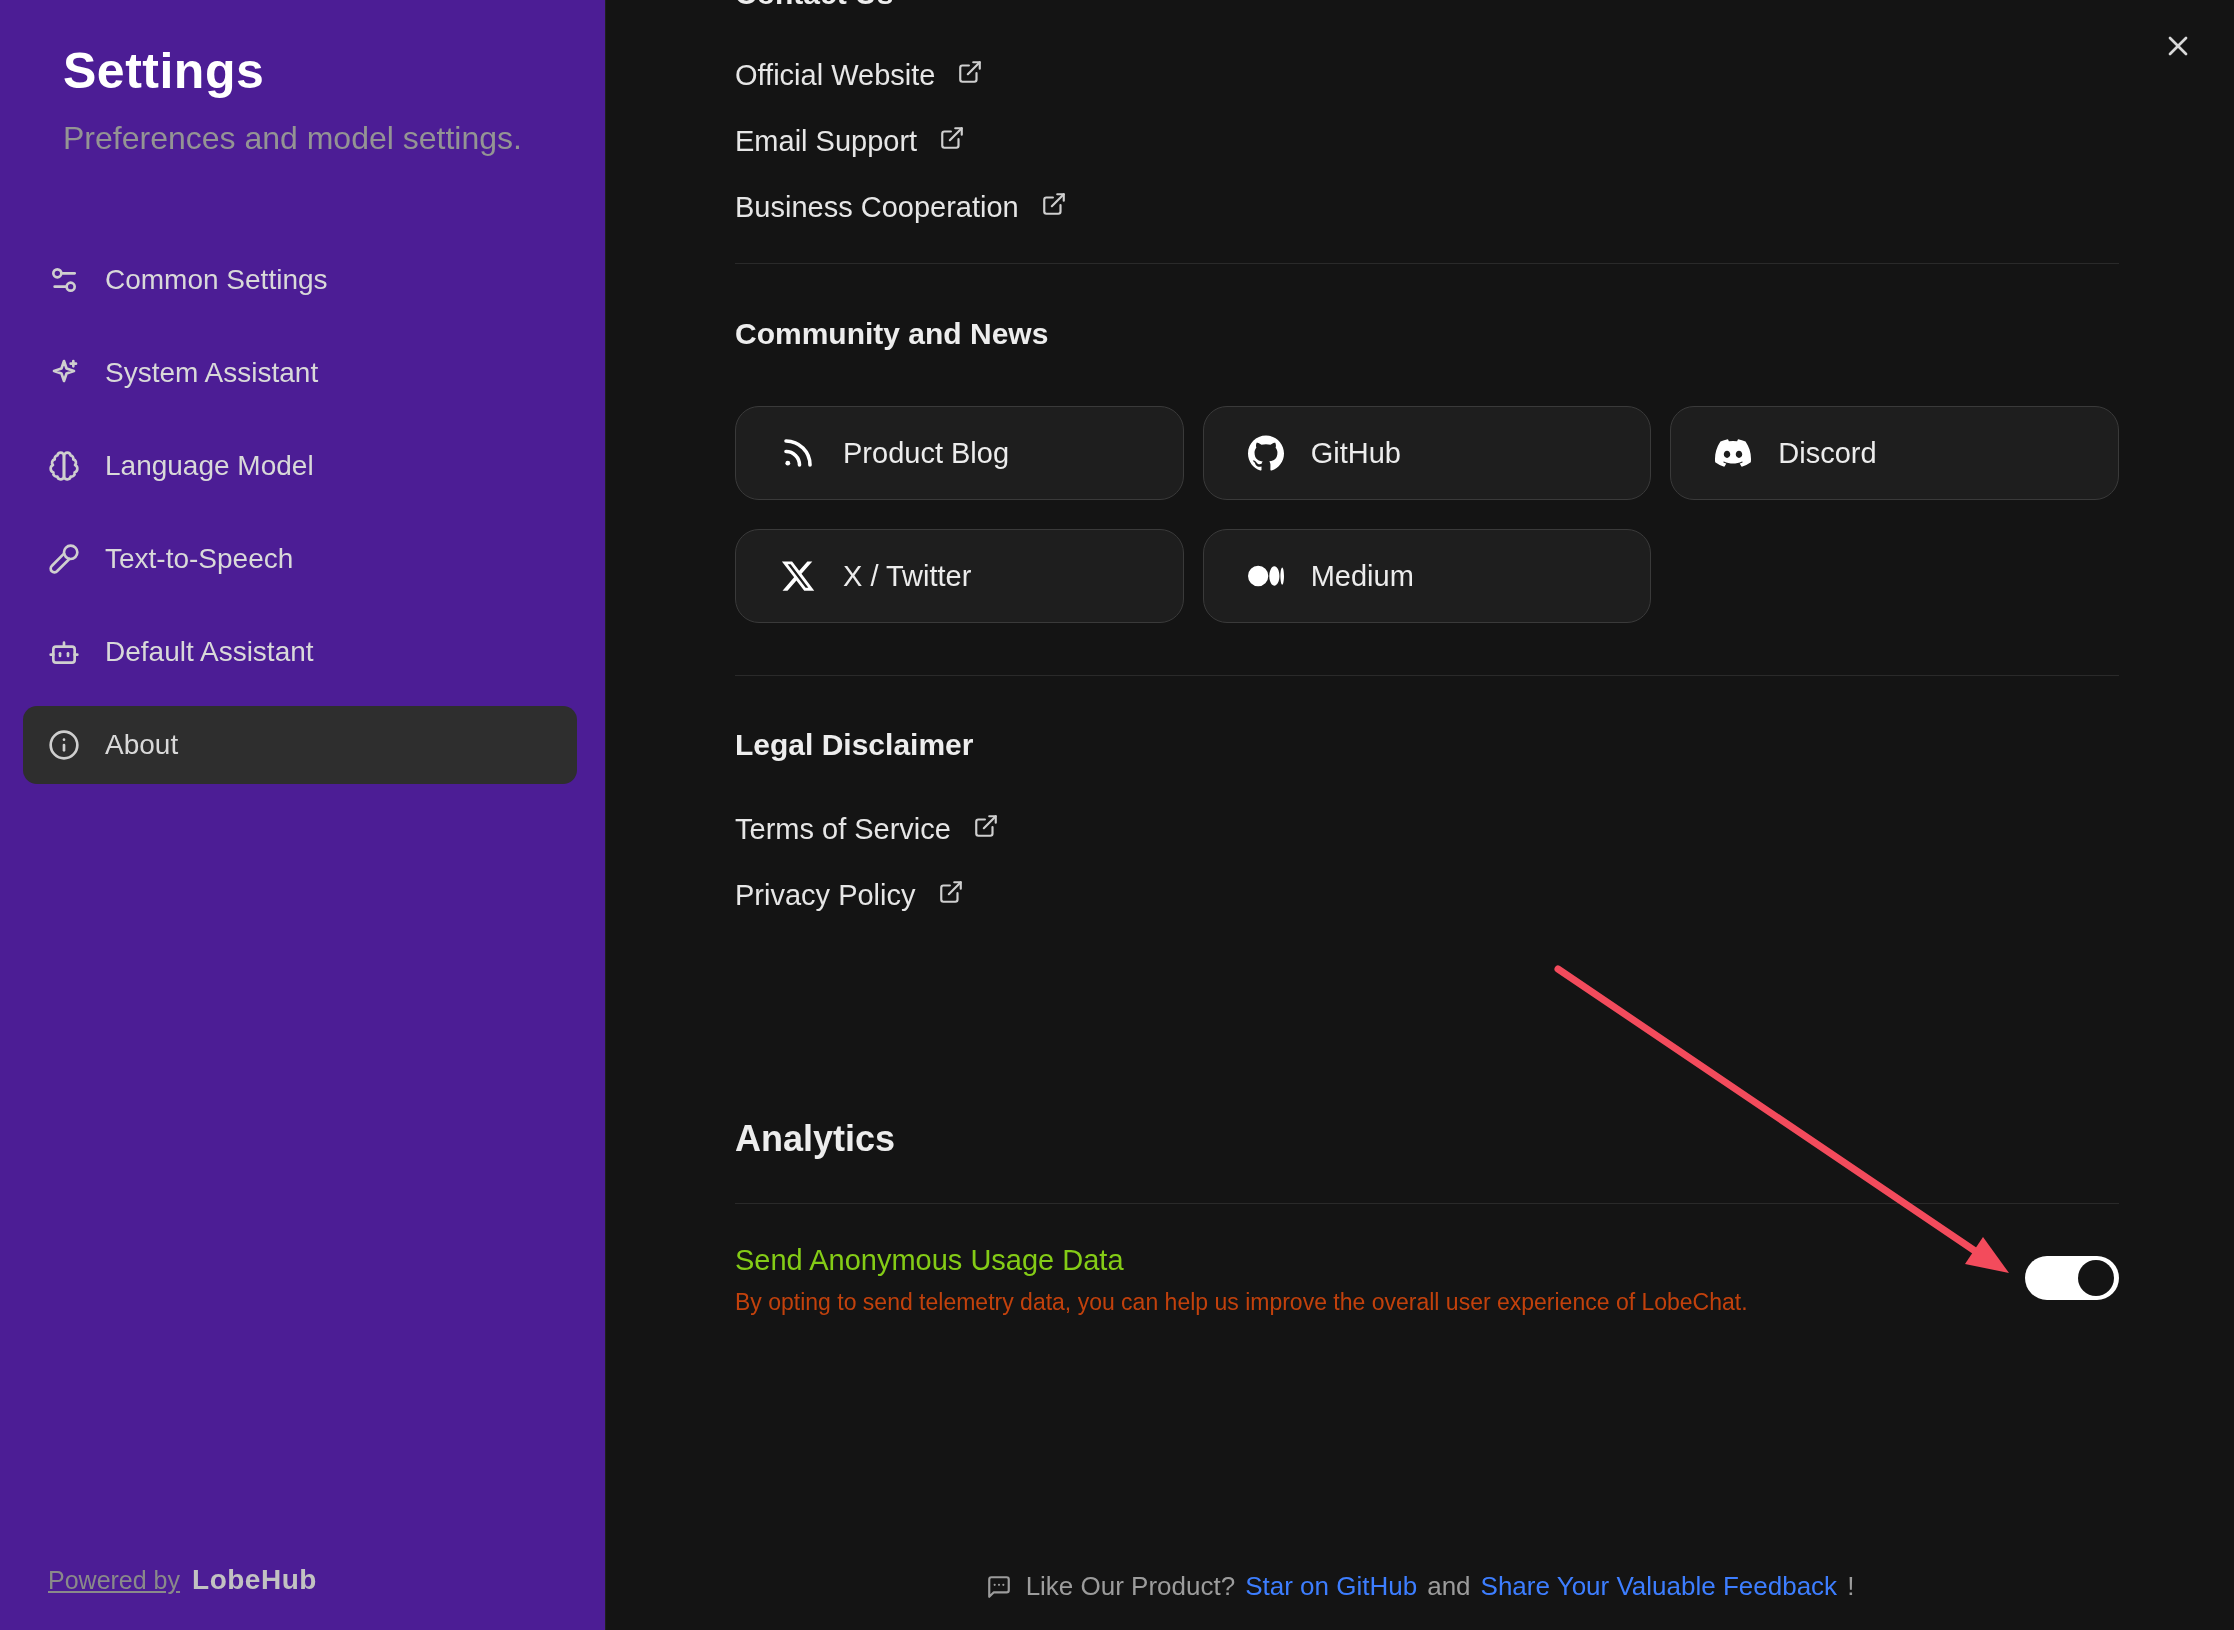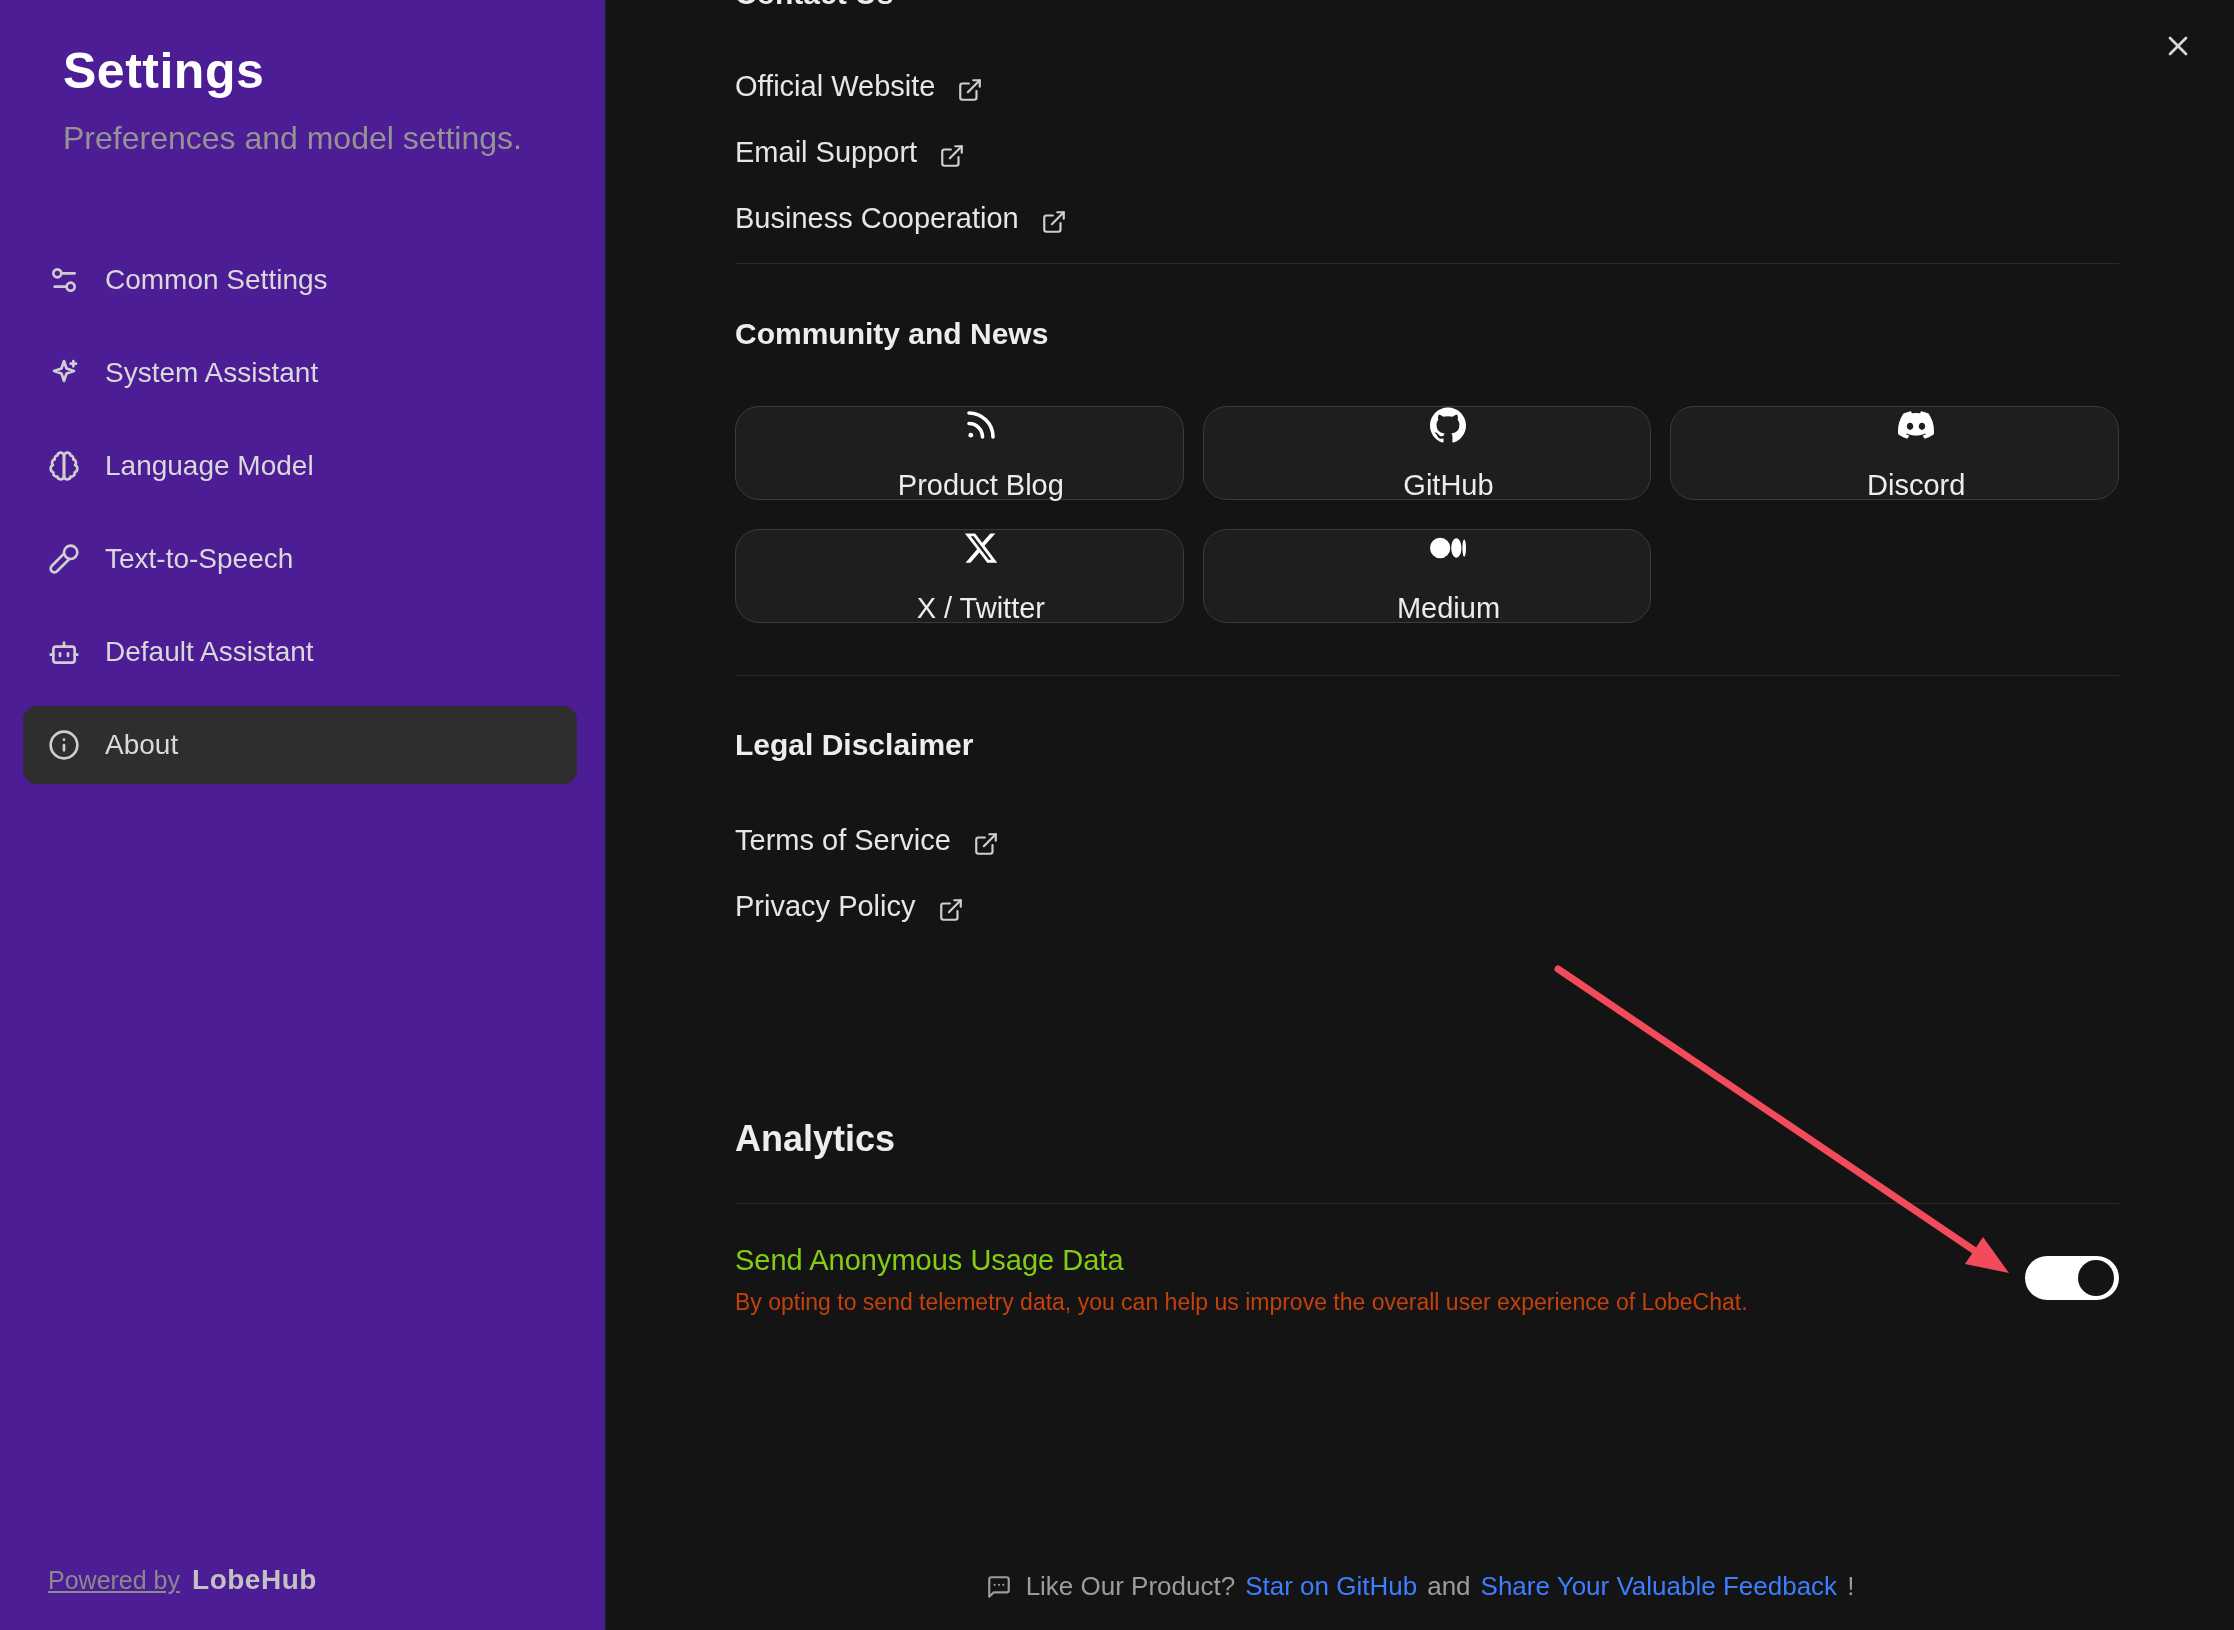--- a/index.html
+++ b/index.html
@@ -30,34 +30,34 @@
   .powered { position:absolute; bottom:34px; left:48px; display:flex; align-items:baseline; gap:12px; }
   .powered .pb-text { font-size:25px; color:#8a8a8a;text-decoration:underline; }
   .powered .pb-brand { font-size:28px; font-weight:700; color:#c2c2c2; letter-spacing:.5px; }
   
   .main { flex:1; position:relative; padding:0 115px 0 129px; height:100%; overflow:hidden; }
   .close-btn { position:absolute; top:26px; right:36px; width:40px; height:40px; color:#d9d9d9; cursor:pointer; display:flex; align-items:center; justify-content:center; }
   .close-btn svg { width:32px; height:32px; }
   .section-heading { font-size:30px; font-weight:700; color:#ededed; line-height:40px; }
   .contact-heading { margin-top:-26px; }
   .link-list { margin-top:45px; }
-  .ext-link { display:flex; align-items:flex-end; height:44px; margin-bottom:22px; font-size:29px; color:#e6e6e6; cursor:pointer; width:max-content; }
+  .ext-link { display:flex; align-items:flex-start; height:44px; margin-bottom:22px; font-size:29px; color:#e6e6e6; cursor:pointer; width:max-content; }
   .ext-icon { width:26px; height:26px; margin-left:22px; color:#cfcfcf; display:inline-flex; }
   .ext-icon svg { width:26px; height:26px; }
   hr.div { border:none; border-top:1px solid #2a2a2a; }
   .hr1 { margin-top:28px; }
   .community-heading { margin-top:50px; }
   .btn-grid {
     margin-top:52px;
     display:grid; grid-template-columns:repeat(3,1fr); column-gap:19px; row-gap:29px;
   }
   .community-btn {
     height:94px; border-radius:24px; background:#1e1e1e; border:1px solid #3a3a3a;
     display:flex; align-items:center; padding-left:43px; gap:26px;
-    font-size:29px; color:#ececec; cursor:pointer;flex-direction:column;
+    font-size:29px; color:#ececec; cursor:pointer;
   }
   .brand-icon { width:38px; height:38px; color:#fff; display:flex; align-items:center; justify-content:center; }
   .brand-icon svg { width:36px; height:36px; }
   .hr2 { margin-top:52px; }
   .legal-heading { margin-top:49px; }
   .legal-links { margin-top:48px; }
   .analytics-heading { margin-top:192px; font-size:36px; line-height:48px; }
   .hr3 { margin-top:40px; }
   .setting-row { margin-top:34px; display:flex; align-items:center; justify-content:space-between; }
   .setting-title { font-size:29px; color:#84cc16; line-height:44px; }

